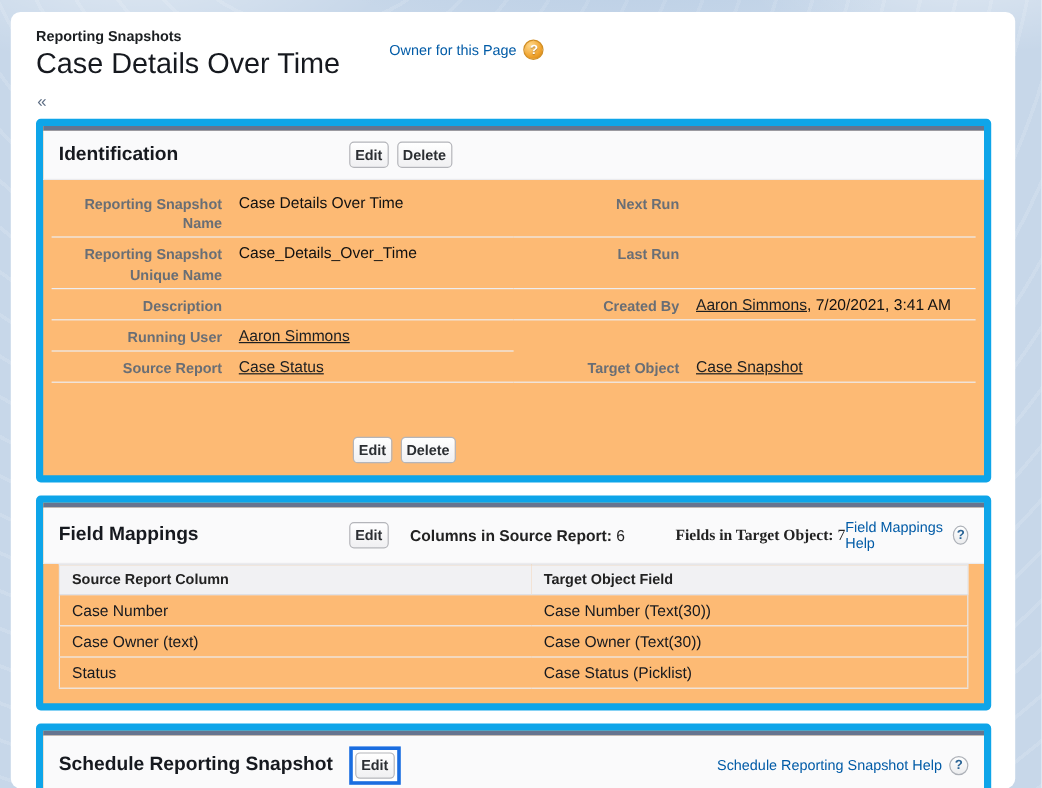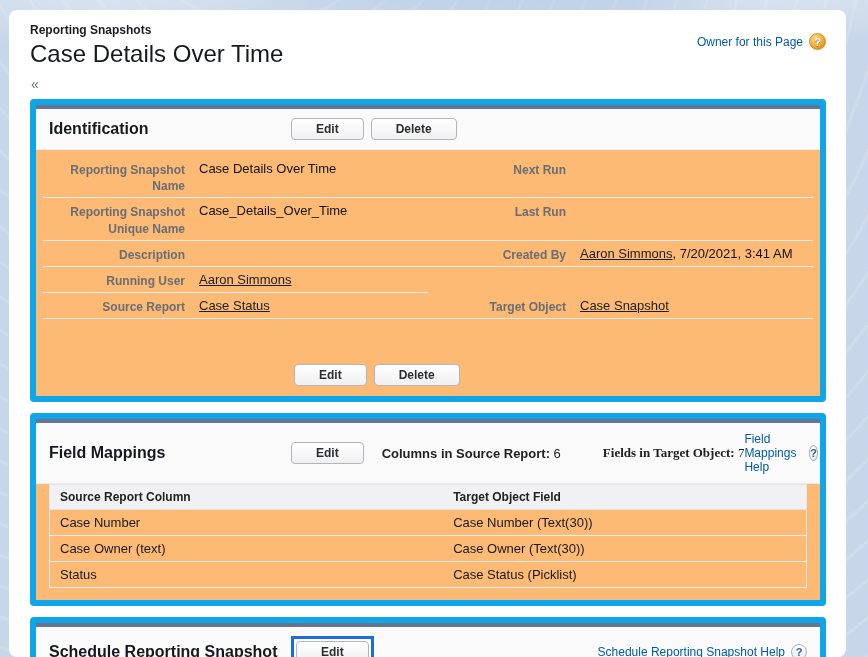--- a/index.html
+++ b/index.html
@@ -13,21 +13,21 @@
       radial-gradient(ellipse 420px 160px at 520px -60px, rgba(168,194,224,0.55), transparent 65%),
       radial-gradient(ellipse 300px 110px at 800px -20px, rgba(255,255,255,0.4), transparent 60%),
       repeating-radial-gradient(circle at 30% -120px, transparent 0 26px, rgba(255,255,255,0.12) 26px 29px);
   }
   .panel {
     position:absolute; left:9px; top:10px; right:22px; bottom:0;
     background:#fff; border-radius:8px;
     padding:13px 20px 0 21px;
   }
   
-  .page-header { display:flex; justify-content:space-between; align-items:flex-start; }
+  .page-header { display:flex; justify-content:flex-start; align-items:flex-start;gap:41px; }
   .breadcrumb { font-size:12px; font-weight:bold; color:#1b1e21; }
   .page-title { font-size:24px; font-weight:400; color:#16191f; margin:3px 0 0 0; }
   .header-help { display:flex; align-items:center; margin-top:10px; }
   .help-link { font-size:12px; color:#015ba7; text-decoration:none; cursor:pointer; }
   .orange-q {
     width:17px; height:17px; border-radius:50%; margin-left:6px;
     background:radial-gradient(circle at 35% 28%, #ffd98c, #f0a22c 62%, #c97e13);
     border:1px solid #d18f25;
     color:#fff; font-size:11px; font-weight:bold;
     display:inline-flex; align-items:center; justify-content:center;
@@ -41,21 +41,21 @@
   .section-header {
     display:flex; align-items:center; padding:9px 13px;
     background:#fafafb; border-bottom:1px solid #ebebee;
   }
   .section-title { font-size:16px; font-weight:bold; color:#16191f; margin:0; flex:0 0 242px; }
   .btns { display:flex; gap:7px; align-items:center; }
   .btn {
     font-family:"Liberation Sans", sans-serif;
     background:linear-gradient(#ffffff,#f0f0f2);
     border:1px solid #b4b5ba; border-radius:4px;
-    padding:3px 24px; font-size:12px; font-weight:bold; color:#2b2e32; cursor:pointer;
+    padding:3px 4px; font-size:12px; font-weight:bold; color:#2b2e32; cursor:pointer;
   }
   .highlight-box { border:3px solid #1a6de0; padding:2px; display:inline-flex; background:#fff; }
   .right-help { margin-left:auto; display:flex; align-items:center; }
   .qcircle {
     width:16px; height:16px; border-radius:50%; margin-left:6px;
     border:1px solid #adb1b8; background:linear-gradient(#ffffff,#ebecee);
     color:#2a6496; font-size:11px; font-weight:bold;
     display:inline-flex; align-items:center; justify-content:center; cursor:pointer;
   }
   .count { font-size:13px; color:#222; margin-left:18px; white-space:nowrap; }

